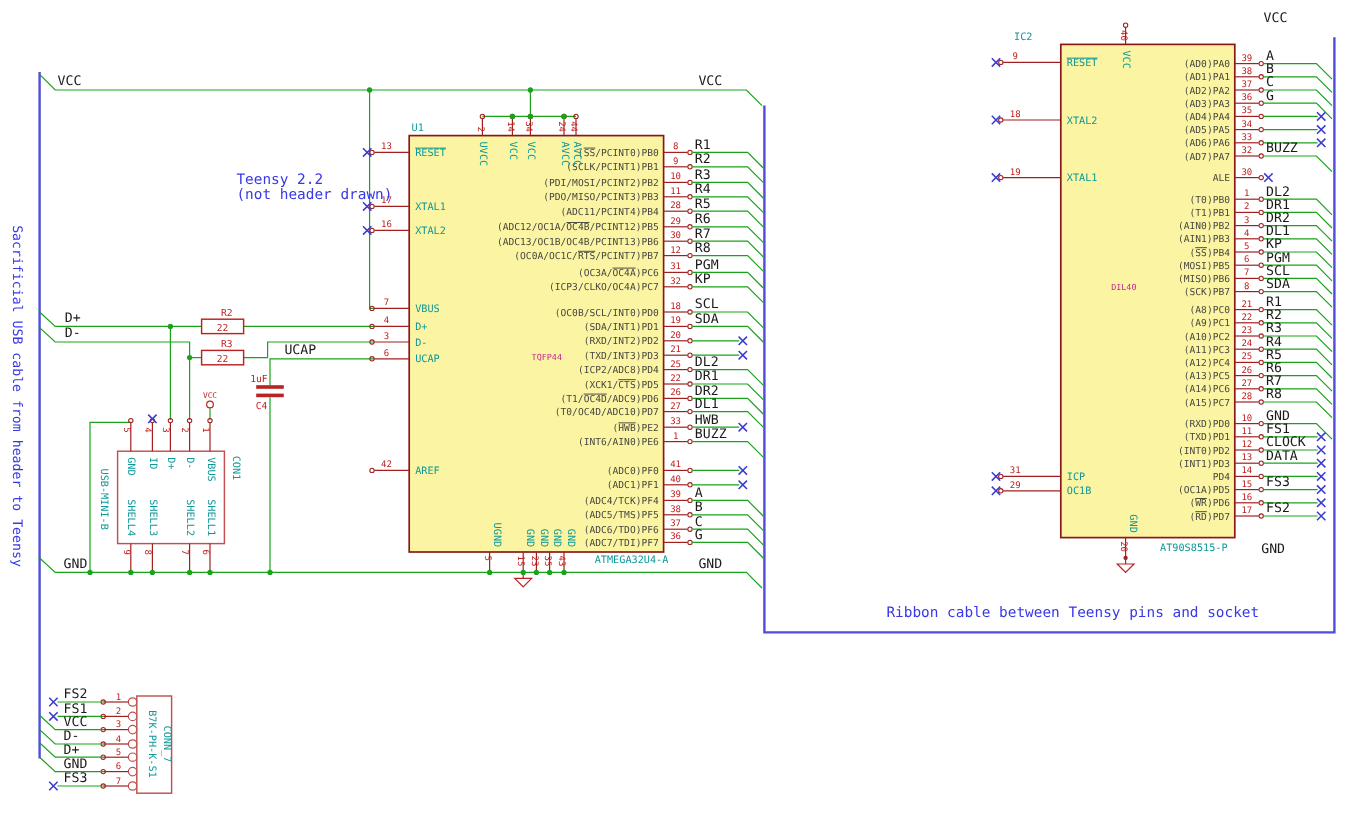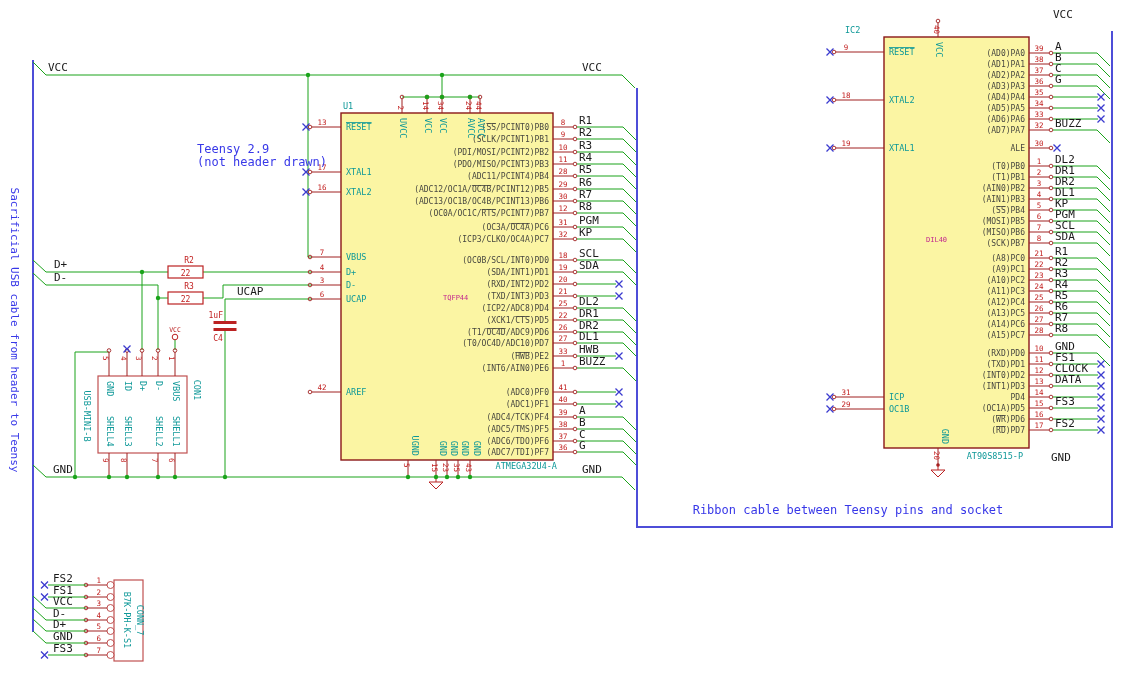--- a/index.html
+++ b/index.html
@@ -11,21 +11,21 @@
   .pnum{font-size:7.5px;fill:#c22121;}
   .pnL{font-size:8.5px;fill:#0e9898;}
   .pnF{font-size:8px;fill:#474740;}
   .fld{font-size:8.5px;fill:#0e9898;}
   .fp{font-size:7px;fill:#c2278e;}
   .sm{font-size:6.5px;fill:#bb2222;}
   .rv{font-size:8px;fill:#c22121;}
   .ov{text-decoration:overline;}
   .note{position:absolute;color:#3838e8;font-size:12px;line-height:13px;white-space:nowrap;}
   #note-teensy{left:197px;top:143px;}
-  #note-ribbon{left:848px;top:504px;transform:translateX(-50%);}
+  #note-ribbon{left:894px;top:504px;transform:translateX(-50%);}
   #note-left{left:14px;top:330px;transform:translate(-50%,-50%) rotate(90deg);font-size:11px;}
 </style>
 </head>
 <body>
 
 <div id="stage">
   <svg id="cv" width="1131" height="690" viewBox="0 0 1131 690">
       <polyline points="33 60 33 632" fill="none" stroke="#4e4ed8" stroke-width="2" stroke-linejoin="miter"></polyline>
       <polyline points="637 88 637 527 1112 527 1112 31" fill="none" stroke="#4e4ed8" stroke-width="2" stroke-linejoin="miter"></polyline>
       <polyline points="33 62 46 75 622 75 635 88" fill="none" stroke="#1aa31a" stroke-width="1" stroke-linejoin="miter"></polyline>
@@ -635,18 +635,18 @@
       <circle cx="175" cy="477" r="2.2" fill="#1aa31a"></circle>
       <circle cx="225" cy="477" r="2.2" fill="#1aa31a"></circle>
       <circle cx="408" cy="477" r="2.2" fill="#1aa31a"></circle>
       <circle cx="436" cy="477" r="2.2" fill="#1aa31a"></circle>
       <circle cx="447" cy="477" r="2.2" fill="#1aa31a"></circle>
       <circle cx="458" cy="477" r="2.2" fill="#1aa31a"></circle>
       <circle cx="470" cy="477" r="2.2" fill="#1aa31a"></circle>
       <path d="M123.5 345.5 L130.5 352.5 M123.5 352.5 L130.5 345.5" stroke="#3b3bcf" stroke-width="1.3"></path>
     </svg>
   <div class="note" id="note-teensy">
-    <div>Teensy 2.9</div>
+    <div>Teensy 2.2</div>
     <div>(not header drawn)</div>
   </div>
   <div class="note" id="note-ribbon">Ribbon cable between Teensy pins and socket</div>
   <div class="note" id="note-left">Sacrificial USB cable from header to Teensy</div>
 </div>
 
 </body></html>

